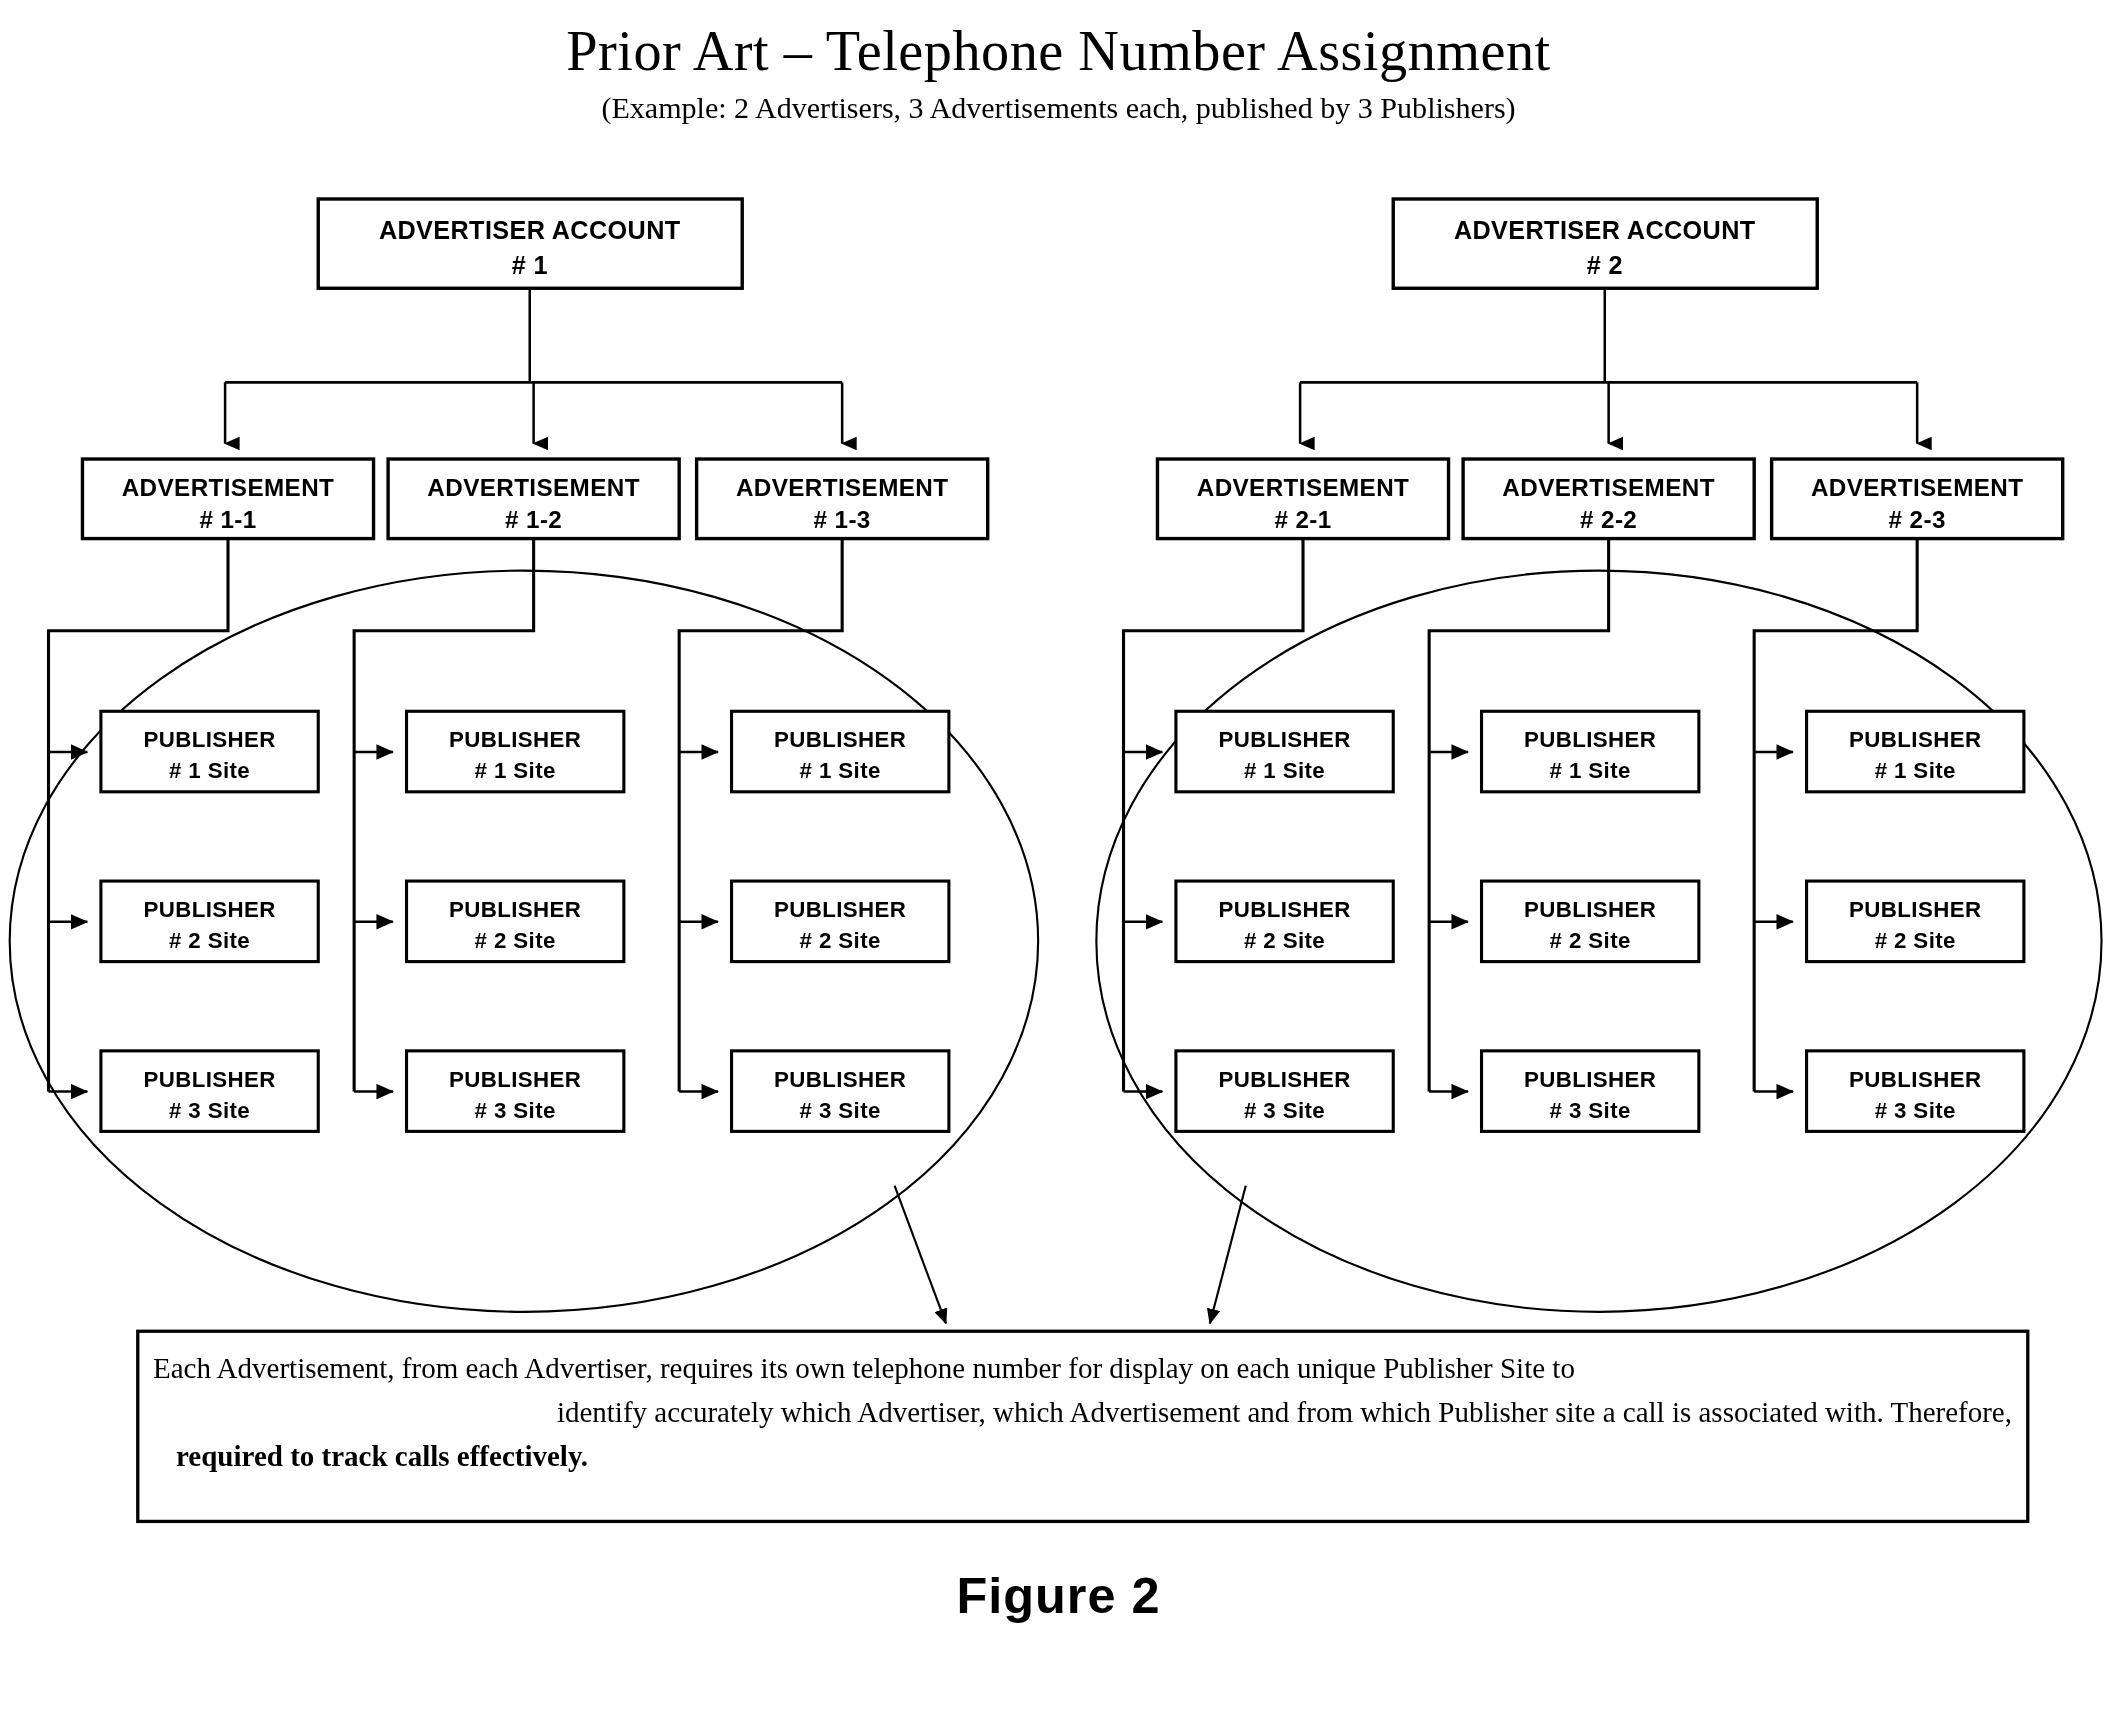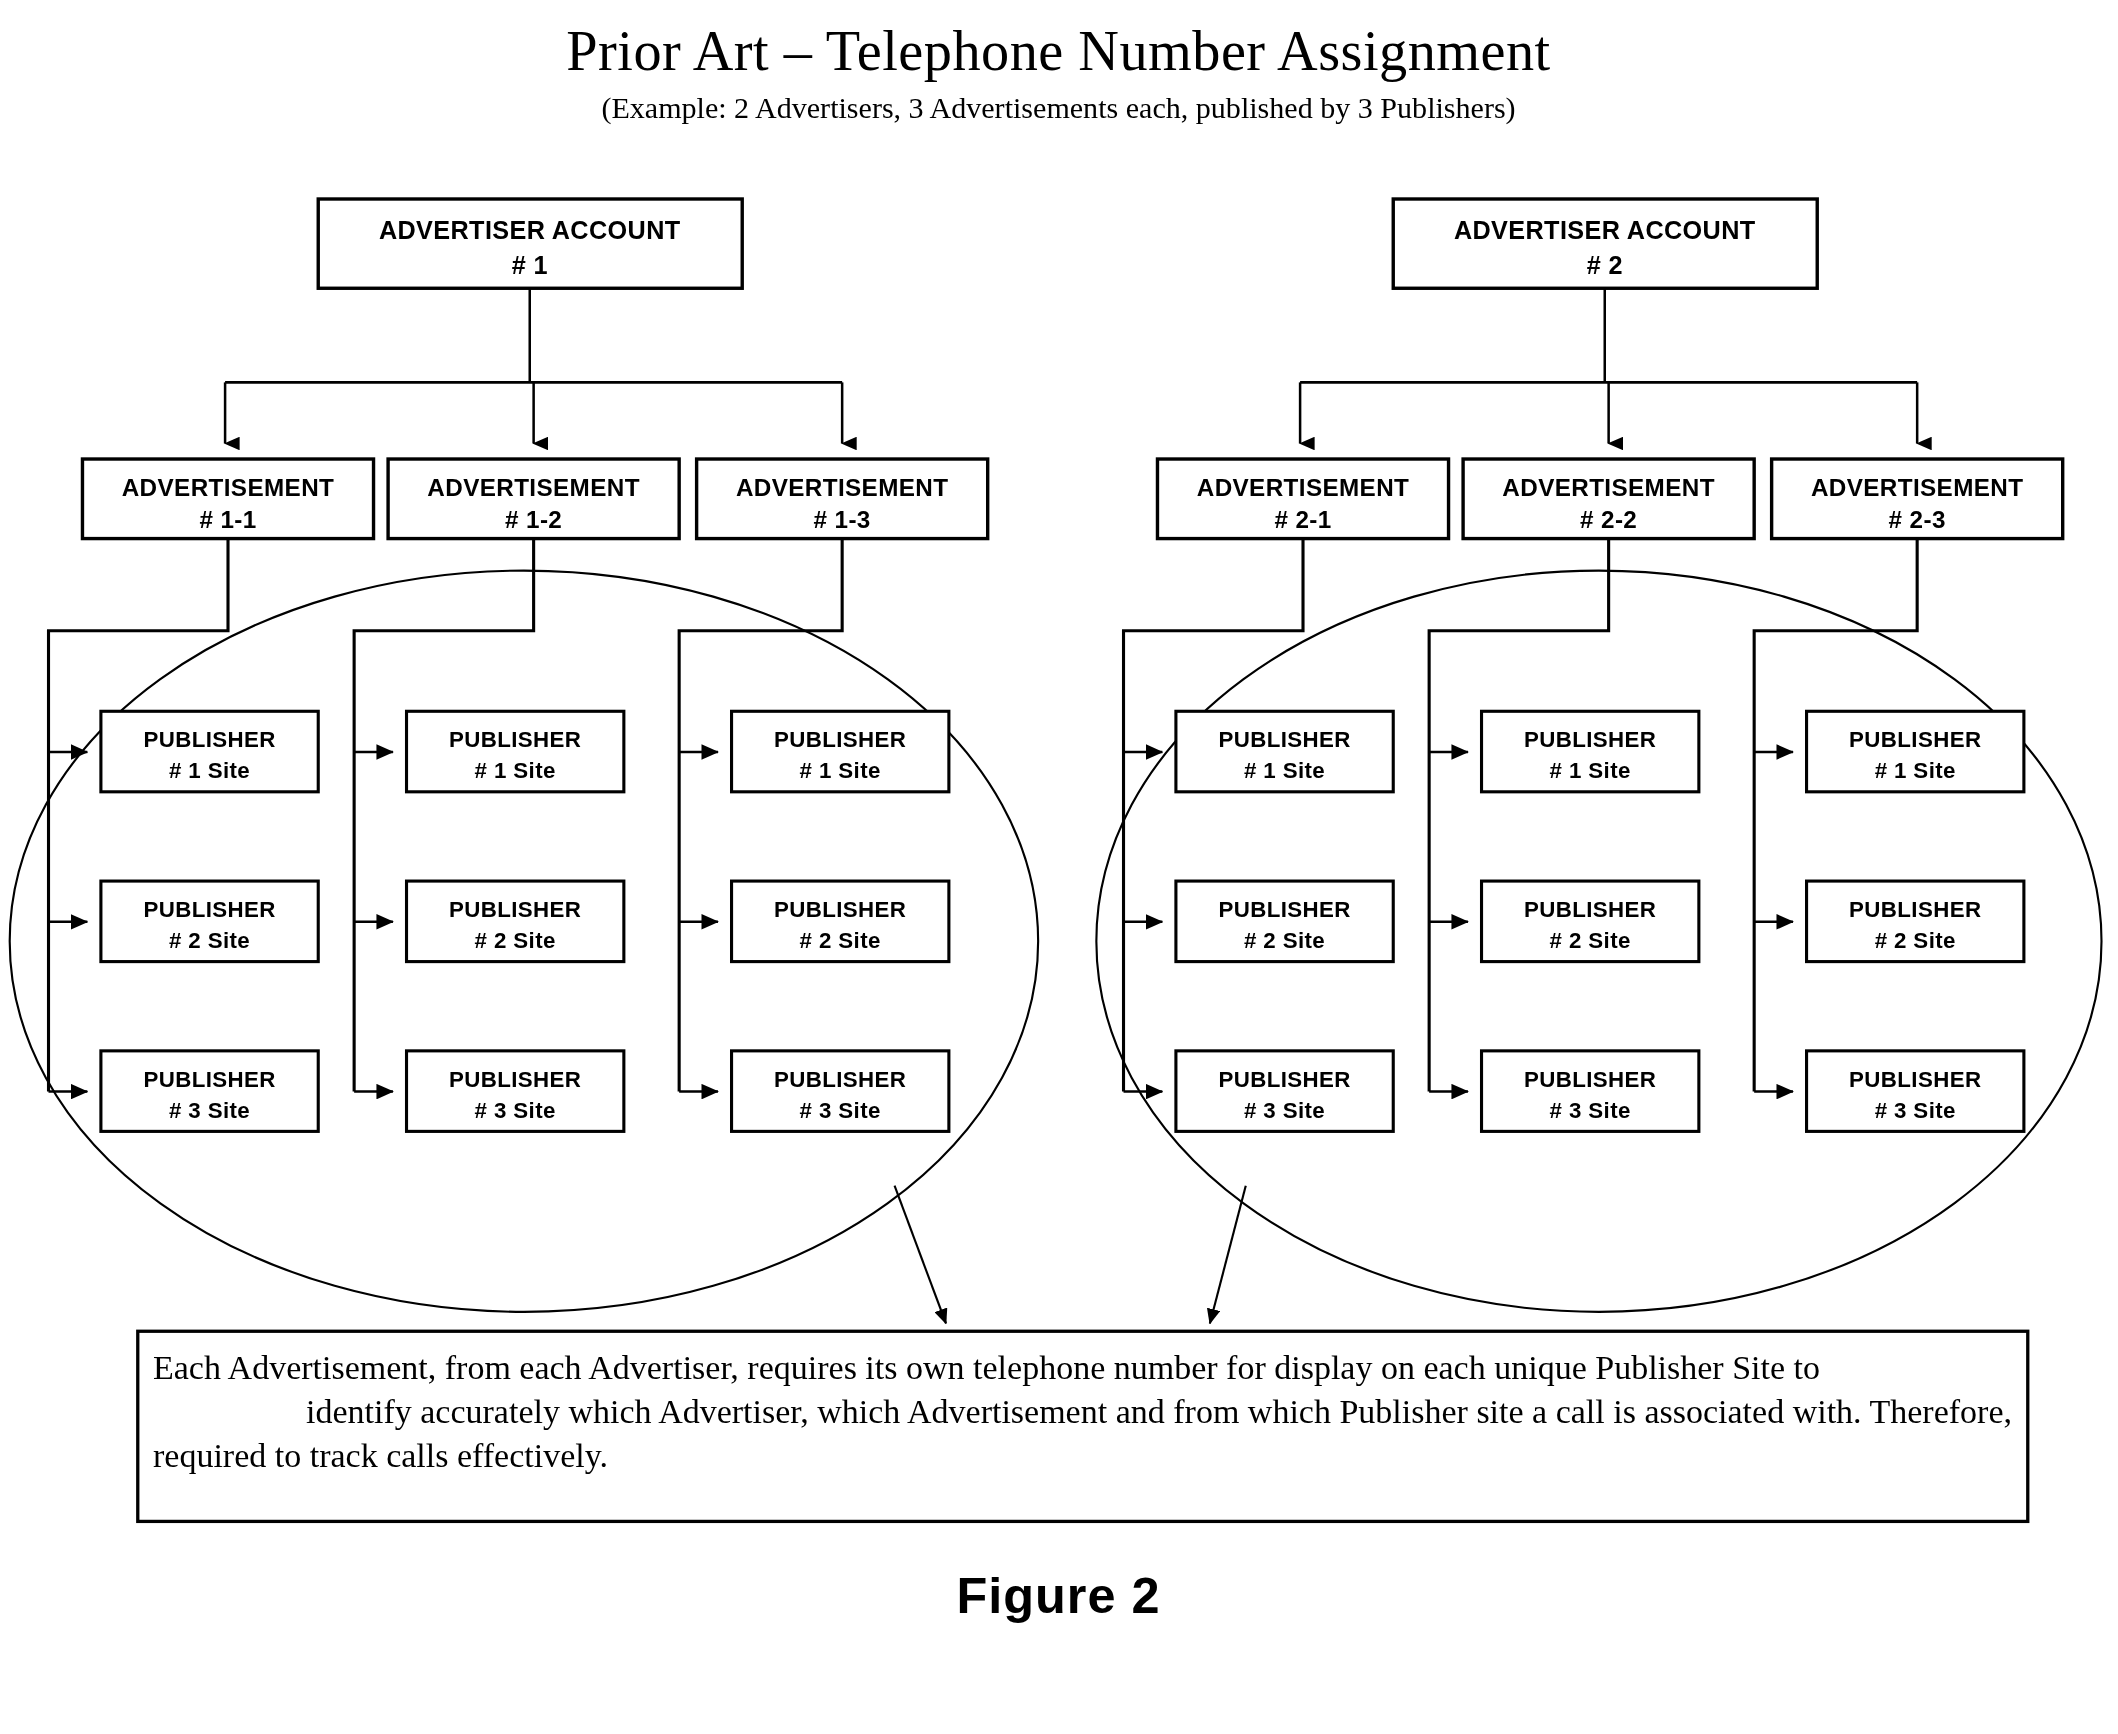--- a/index.html
+++ b/index.html
@@ -47,23 +47,23 @@
   .node-label.lvl-ad { font-size: 25px; }
   .node-label.lvl-pub { font-size: 23px; }
   .fig-caption {
     font-family: "Liberation Sans", sans-serif;
     font-size: 52px;
     font-weight: bold;
     letter-spacing: 1px;
   }
   .body-text {
     font-family: "Liberation Serif", serif;
-    font-size: 34px;
-  }
-  .body-text.bold { font-weight: normal; }
+    font-size: 29px;
+  }
+  .body-text.bold { font-weight: bold; margin-left: 23px; }
 </style>
 </head>
 <body>
 
 <div id="figure-root">
 
   <svg id="diagram-svg" viewBox="0 0 2183 1787" xmlns="http://www.w3.org/2000/svg">
 
     <defs>
       <marker id="arrowDown" markerWidth="14" markerHeight="16" refX="7" refY="15" orient="auto" markerUnits="userSpaceOnUse">

